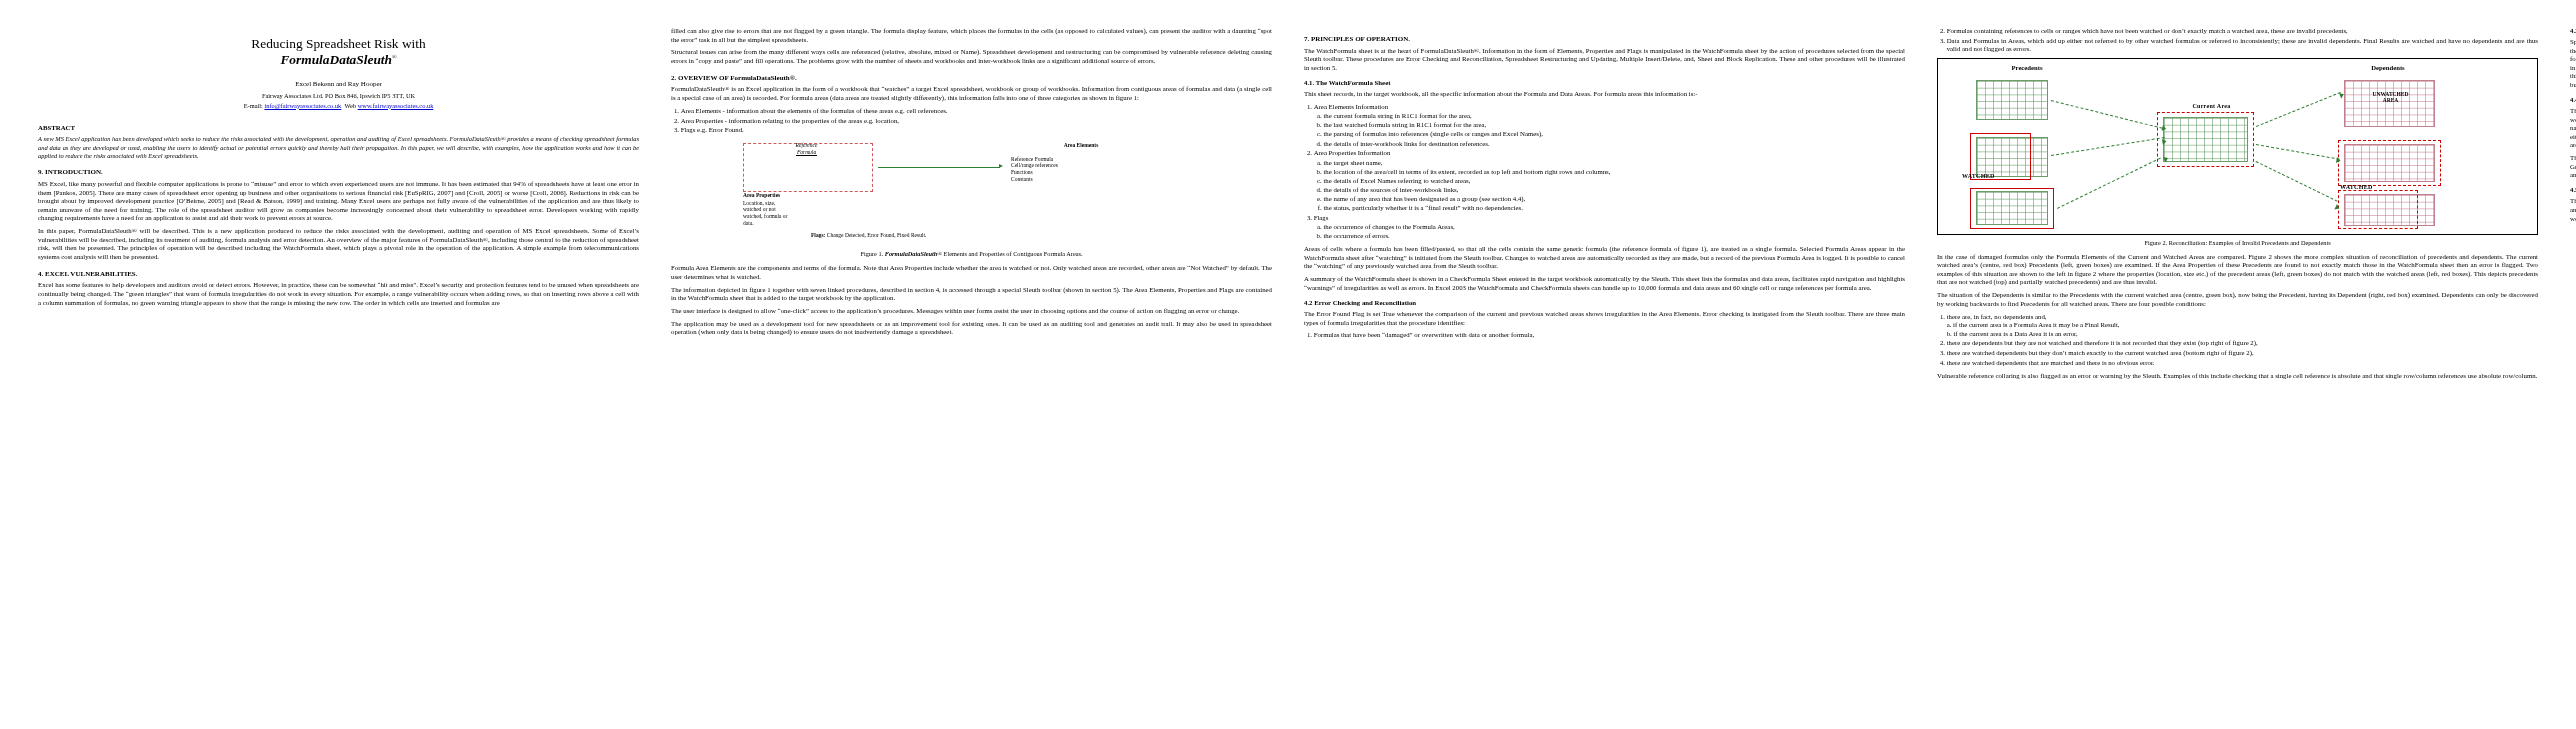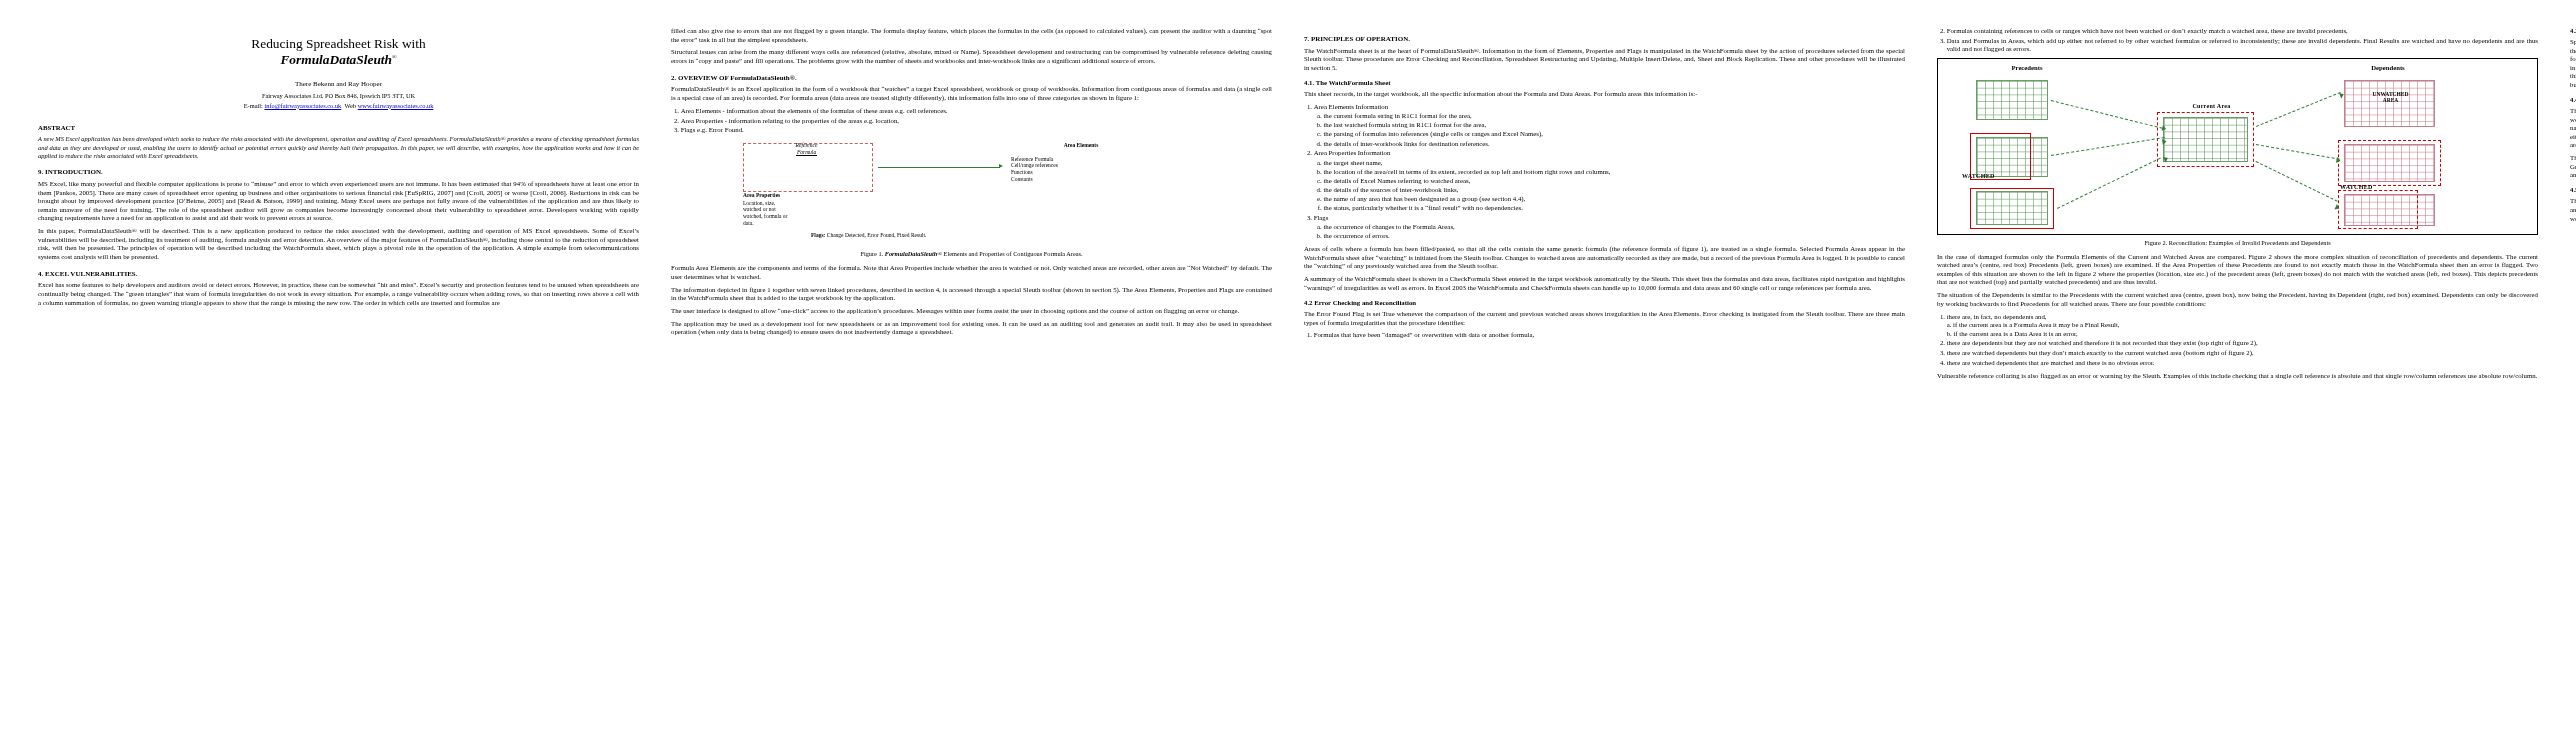--- a/index.html
+++ b/index.html
@@ -231,21 +231,21 @@
 
 <div class="page">
   <div class="cols">
 
     <div class="col">
       <div class="title">
         <span>Reducing Spreadsheet Risk with</span><br>
         <span class="fds"><b>FormulaDataSleuth</b><span class="sup">®</span></span>
       </div>
 
-      <div class="authors">There Bekenn and Ray Hooper</div>
+      <div class="authors">Excel Bekenn and Ray Hooper</div>
       <div class="affil">Fairway Associates Ltd. PO Box 846, Ipswich IP5 3TT, UK</div>
       <div class="email">
         <span>E-mail:</span>
         <a href="#">info@fairwayassociates.co.uk</a>
         &nbsp;<span>Web</span>
         <a href="#">www.fairwayassociates.co.uk</a>
       </div>
 
       <div class="abstract-head">ABSTRACT</div>
       <div class="abstract-body">A new MS Excel application has been developed which seeks to reduce the risks associated with the development, operation and auditing of Excel spreadsheets. FormulaDataSleuth® provides a means of checking spreadsheet formulas and data as they are developed or used, enabling the users to identify actual or potential errors quickly and thereby halt their propagation. In this paper, we will describe, with examples, how the application works and how it can be applied to reduce the risks associated with Excel spreadsheets.</div>

